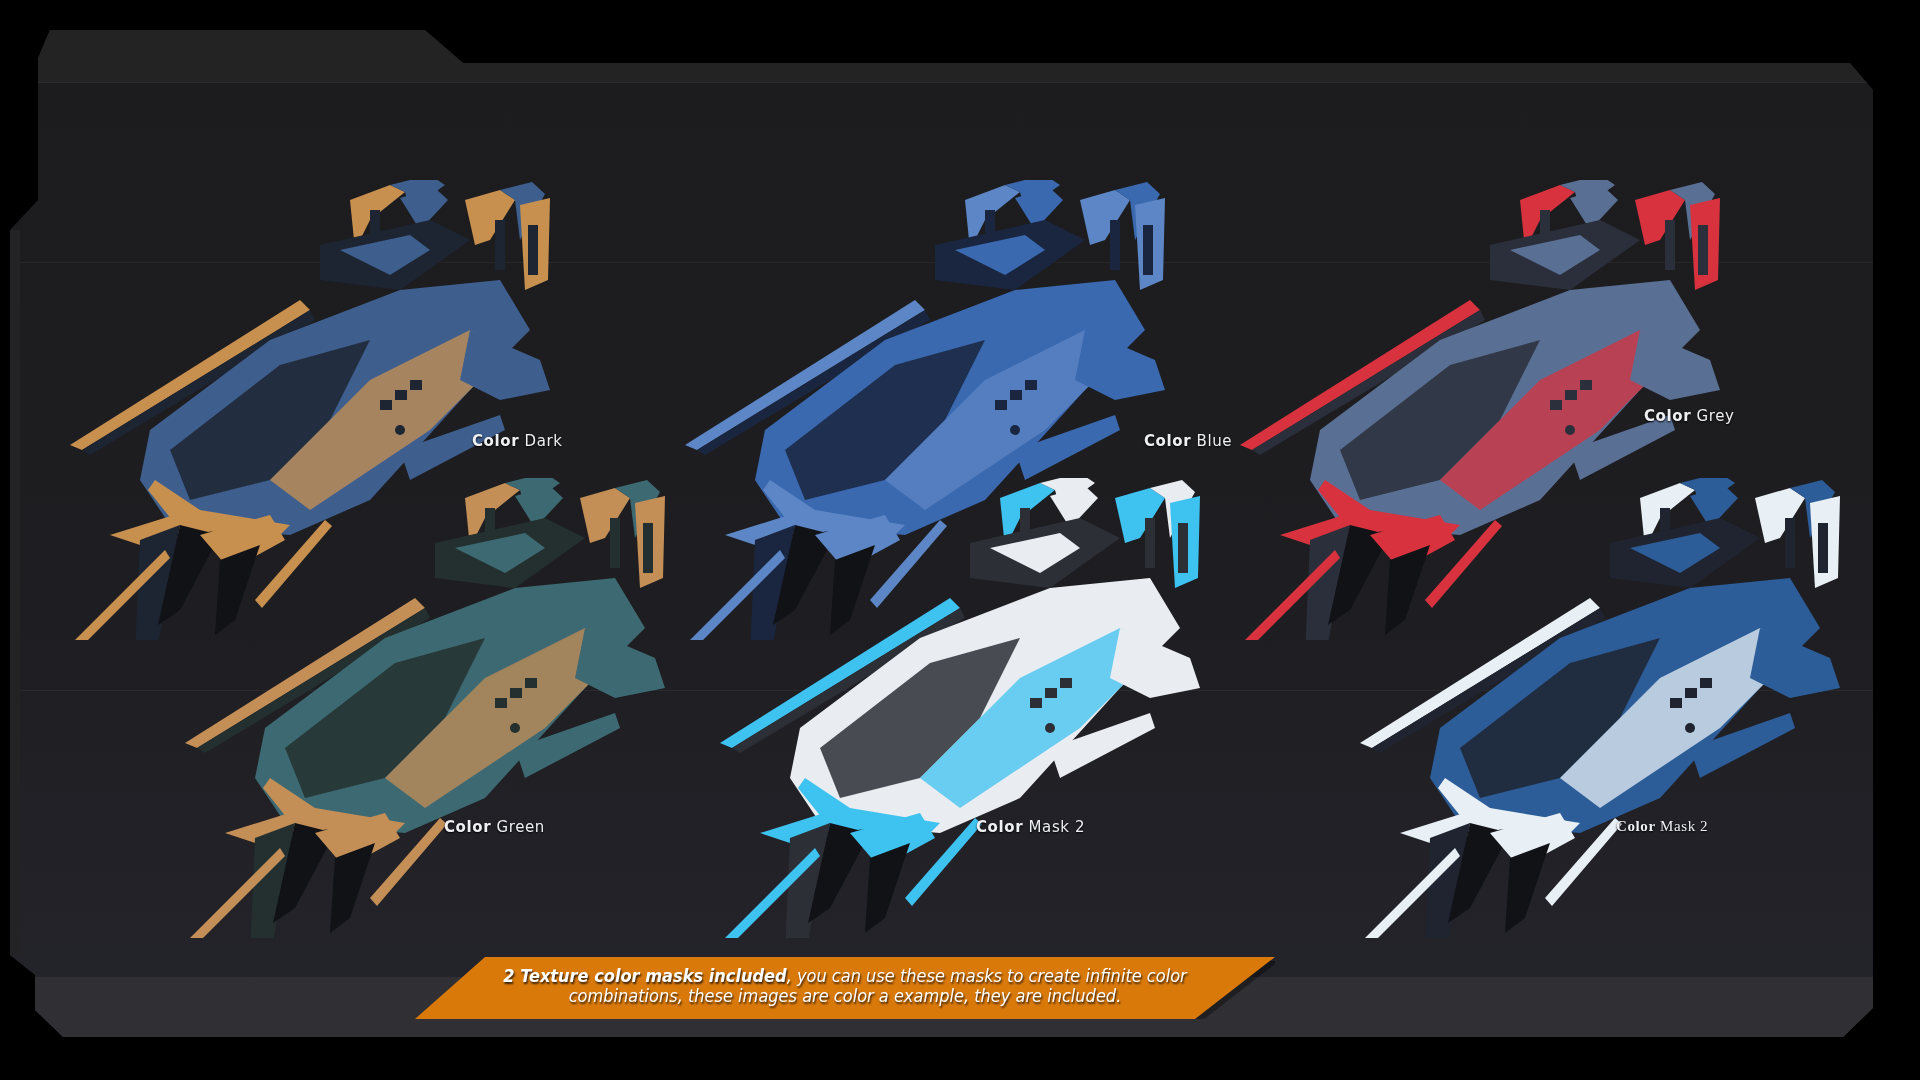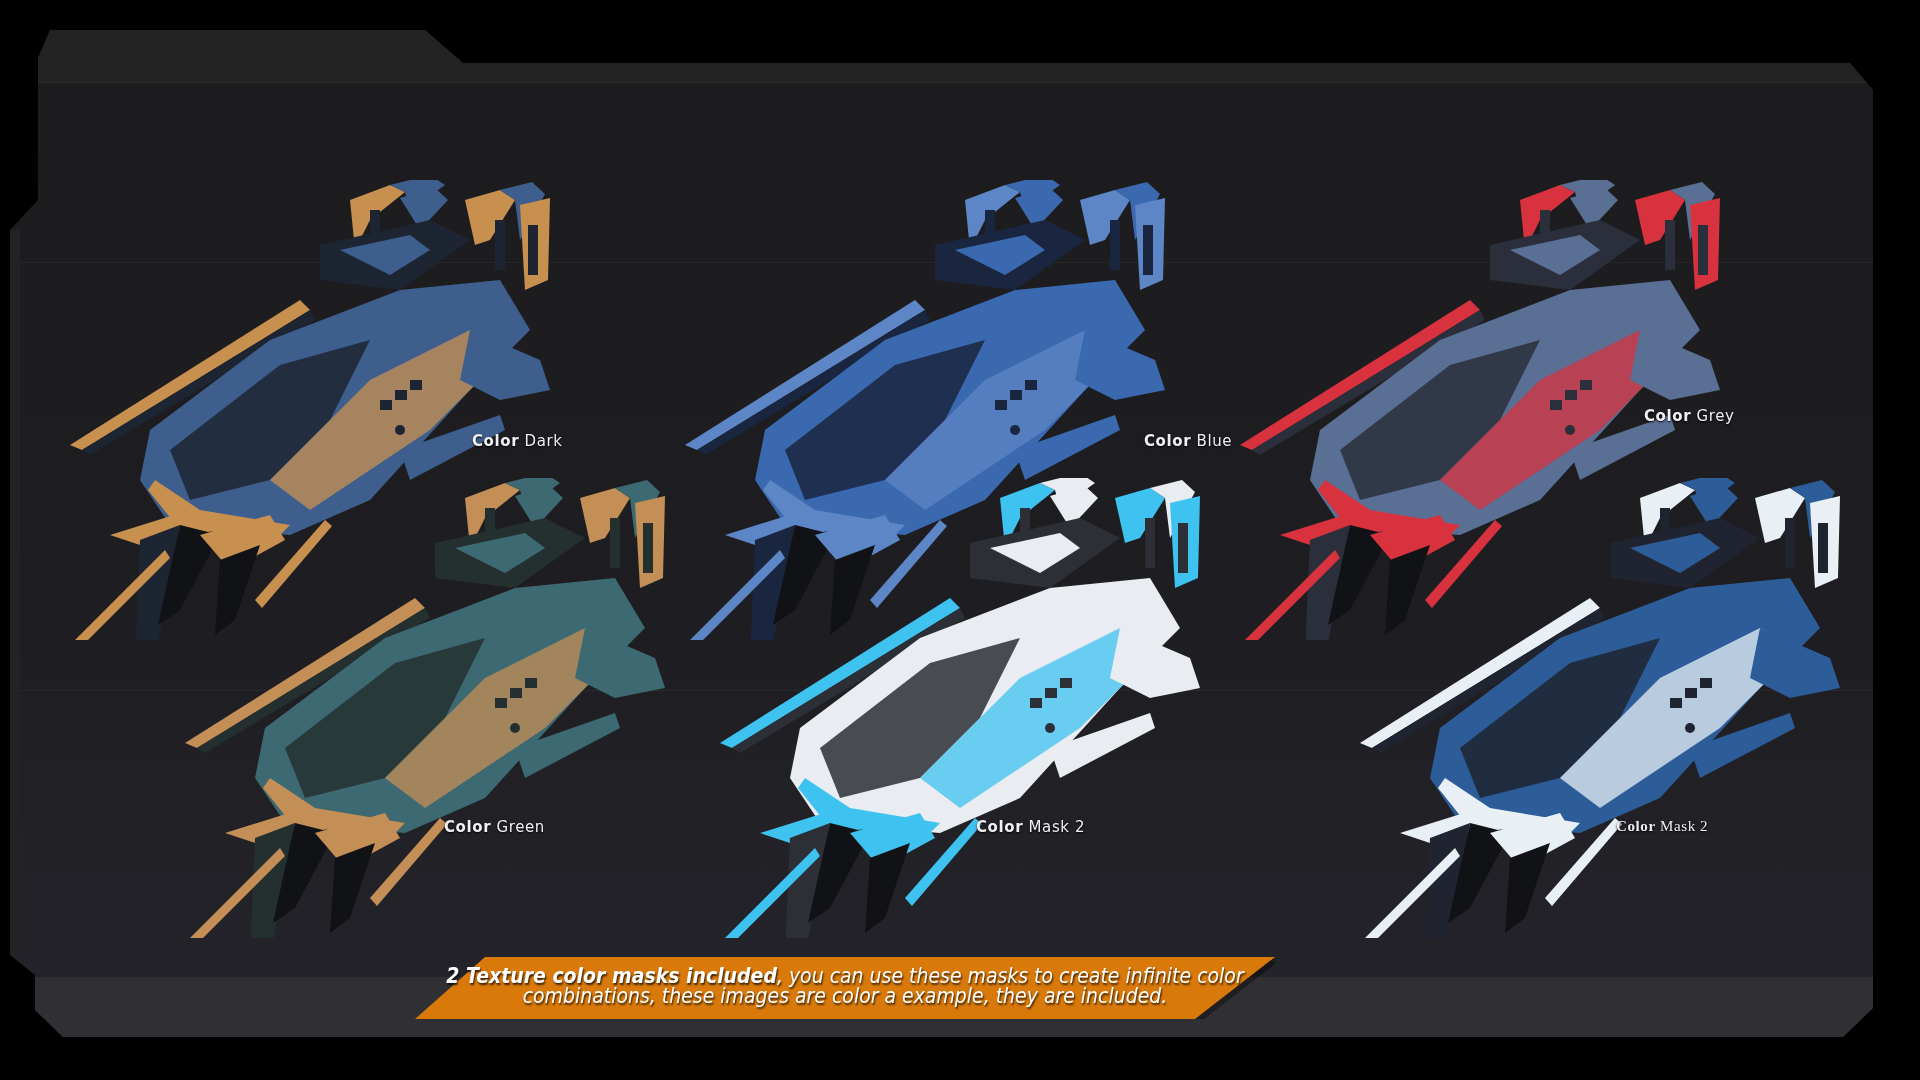--- a/index.html
+++ b/index.html
@@ -12,21 +12,21 @@
     text-shadow:0 1px 2px #000;
   }
   .label b { font-weight:bold; }
   .label span.v { font-weight:normal; }
   #banner {
     position:absolute; left:415px; top:957px; width:860px; height:62px;
   }
   #banner svg { position:absolute; left:0; top:0; }
   #banner .txt {
     position:absolute; left:0; top:9px; width:860px; text-align:center;
-    color:#fff; font-style:italic; font-size:21px; line-height:20px;
+    color:#fff; font-style:italic; font-size:18px; line-height:20px;
     font-family:"DejaVu Sans Condensed","DejaVu Sans", sans-serif;
     text-shadow:1px 2px 2px rgba(0,0,0,0.75);
   }
   #banner .txt b { font-weight:bold; }
 </style>
 </head>
 <body>
 
 <svg id="frame" width="1920" height="1080" viewBox="0 0 1920 1080">
   <defs>

